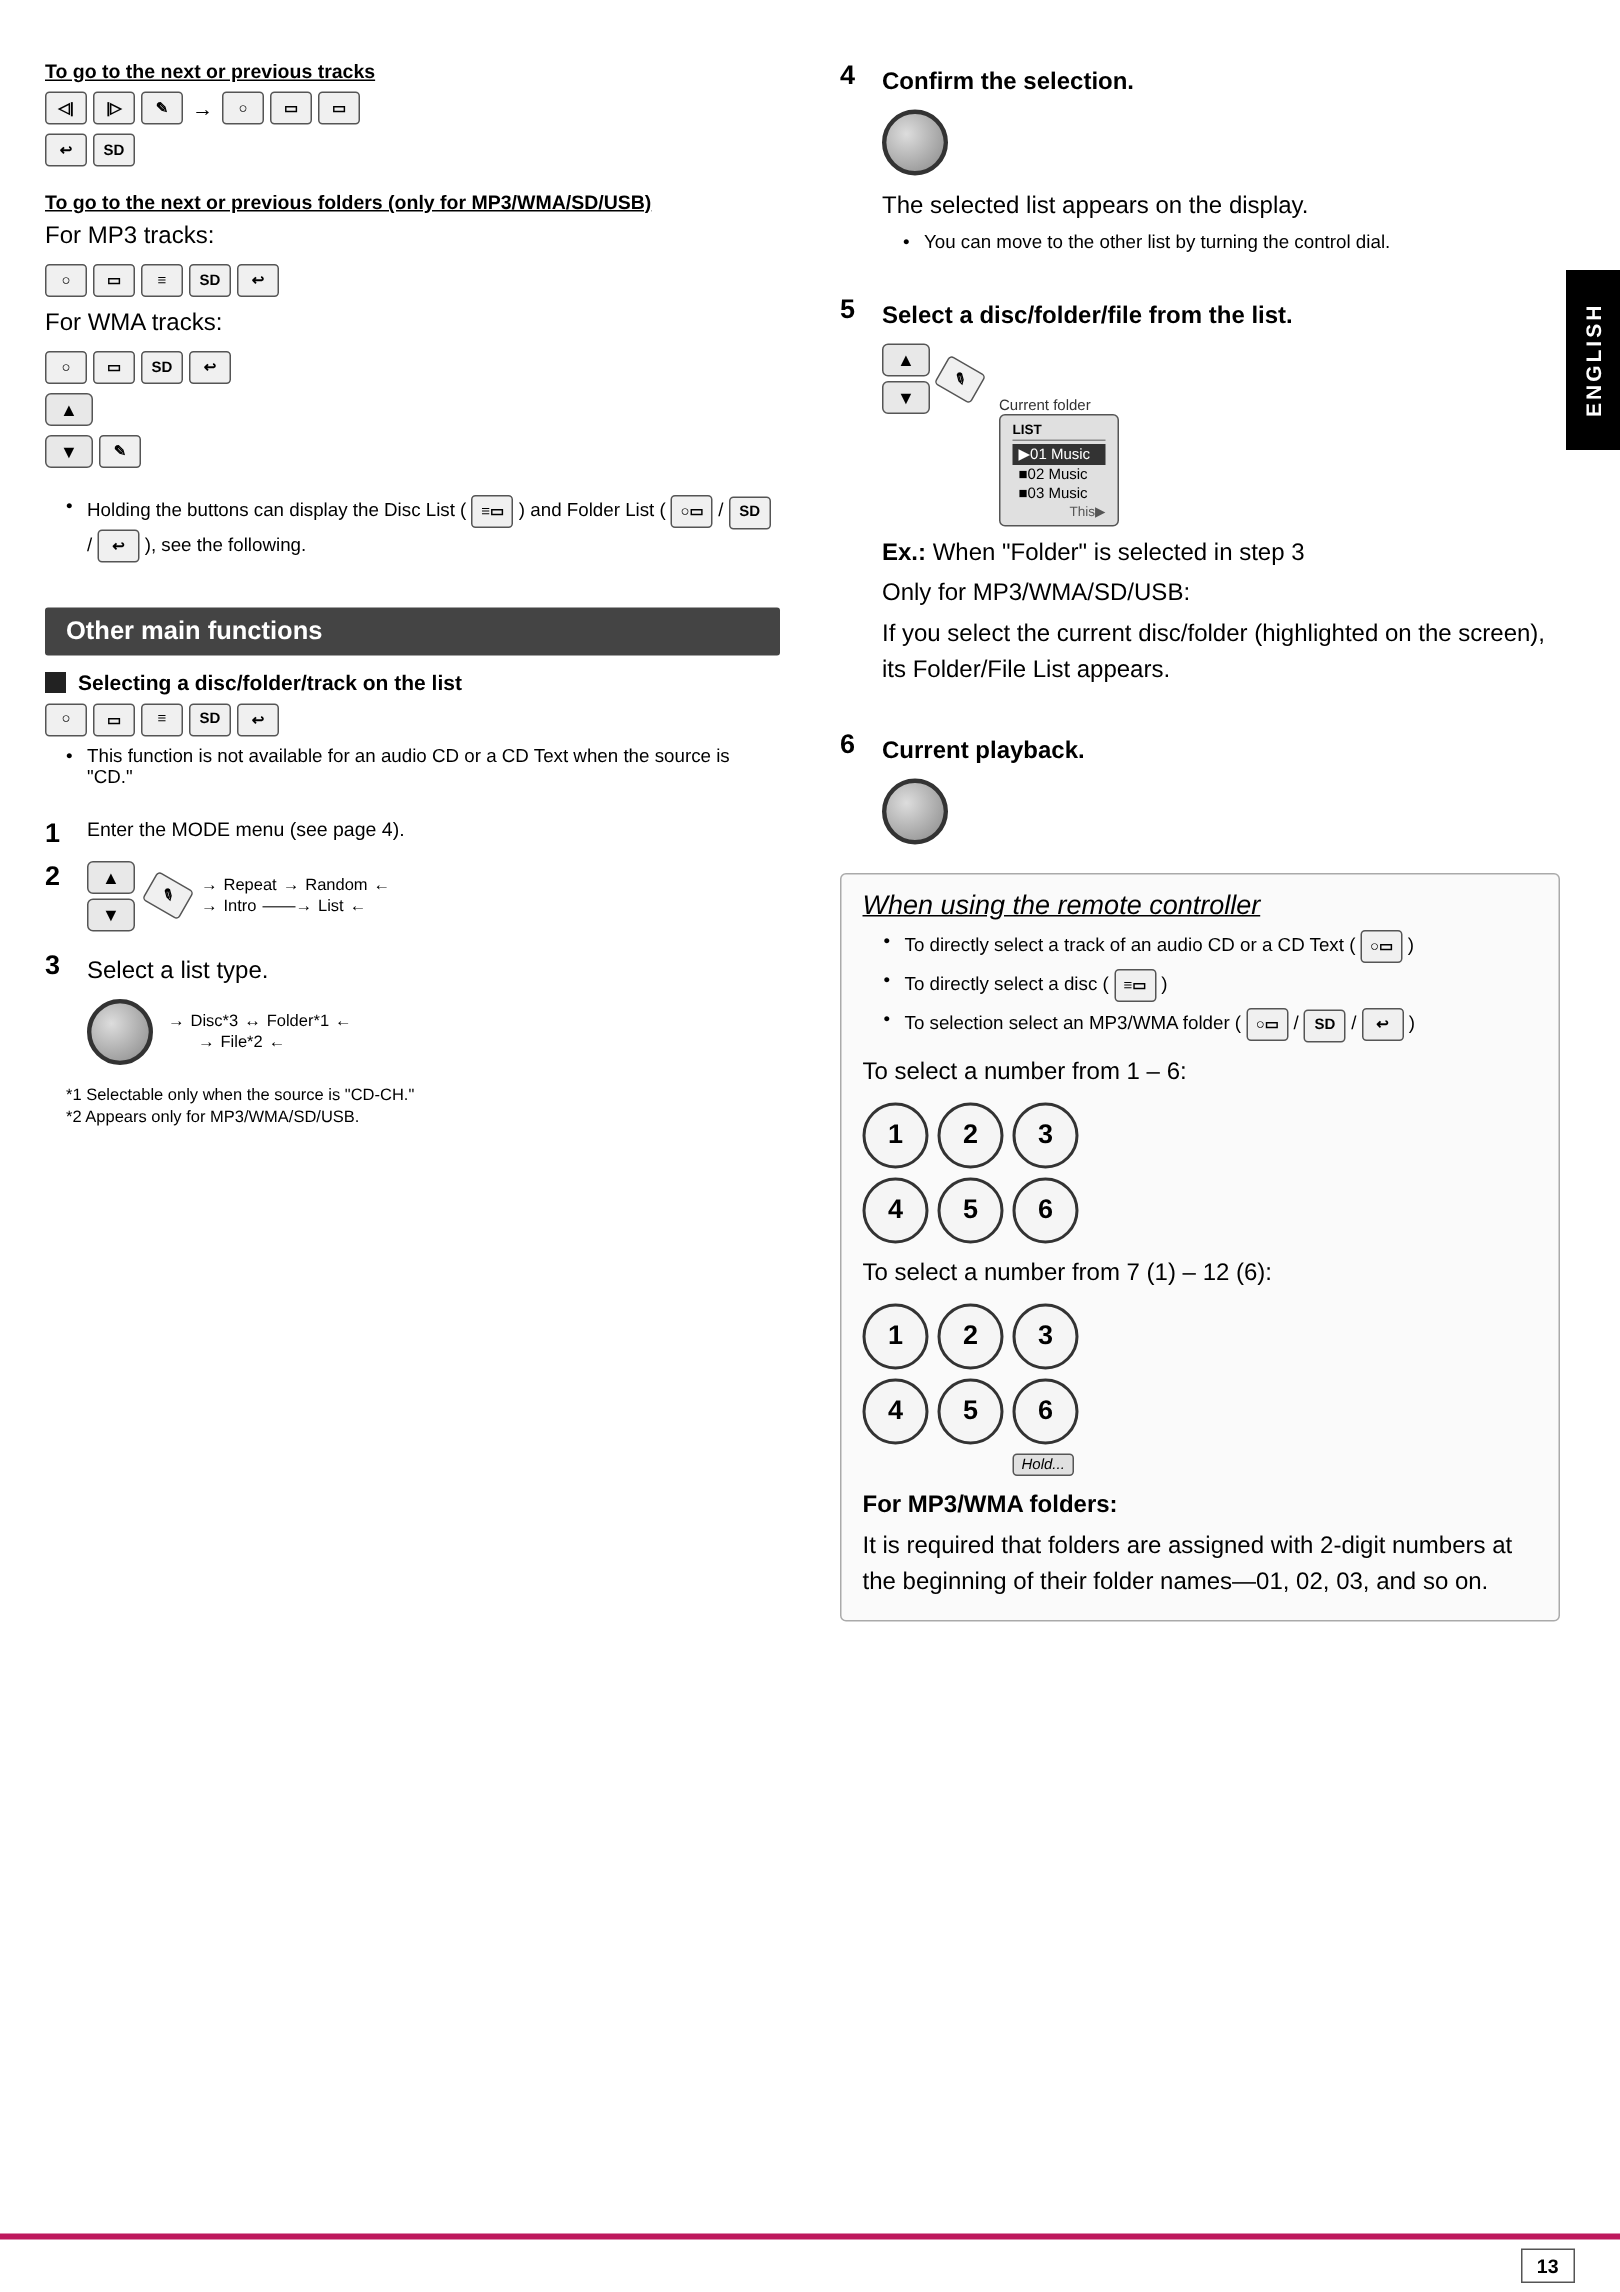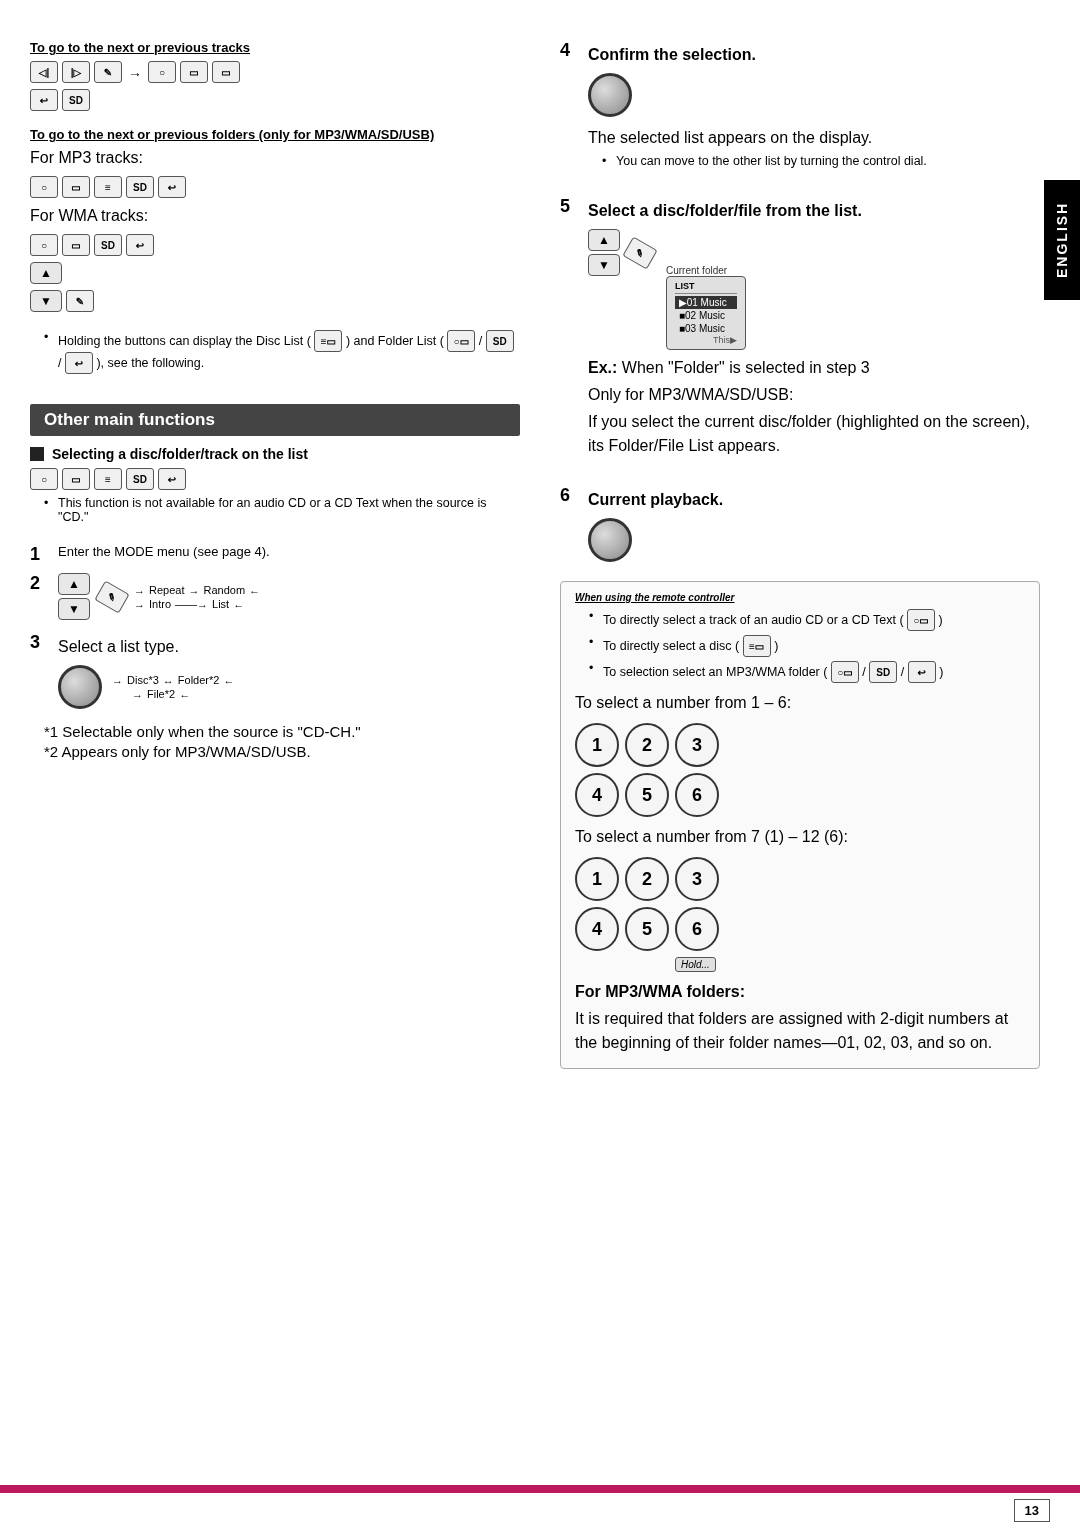--- a/index.html
+++ b/index.html
@@ -78,23 +78,23 @@
       background: #222;
       flex-shrink: 0;
     }
     .bold-heading {
       font-weight: bold;
       font-size: 13px;
       text-decoration: underline;
       margin-bottom: 4px;
     }
     .bold-italic-heading {
-      font-weight: bold;
+      font-weight: normal;
       font-style: italic;
-      font-size: 10px;
+      font-size: 18px;
       text-decoration: underline;
       margin-bottom: 6px;
     }
     .step-inline {
       display: flex;
       align-items: flex-start;
       gap: 10px;
       margin: 8px 0;
     }
     .step-num {
@@ -112,21 +112,21 @@
       content: "•";
       position: absolute;
       left: 0;
     }
     p {
       font-size: 16px;
       margin: 3px 0;
       line-height: 1.5;
     }
     .footnote {
-      font-size: 15px;
+      font-size: 11px;
       margin: 3px 0 3px 14px;
     }
     
     .btn-row {
       display: flex;
       align-items: center;
       gap: 4px;
       margin: 6px 0;
       flex-wrap: wrap;
     }
@@ -168,21 +168,21 @@
       grid-template-columns: repeat(3, 44px);
       gap: 6px;
       margin: 8px 0;
     }
     .bottom-bar {
       position: absolute;
       bottom: 0;
       left: 0;
       right: 0;
       background: #fff;
-      border-top: 8px solid #be185d;
+      border-top: 4px solid #be185d;
       display: flex;
       justify-content: flex-end;
       align-items: center;
       padding: 6px 30px;
     }
     .page-num-box {
       border: 1.5px solid #555;
       padding: 3px 10px;
       font-size: 13px;
       font-weight: bold;
@@ -371,21 +371,21 @@
         </div>
       </div>
 
       <div class="step-inline">
         <span class="step-num">3</span>
         <div>
           <p>Select a list type.</p>
           <div style="display:flex;align-items:center;gap:10px;margin:6px 0">
             <div class="knob"></div>
             <div>
-              <div class="flow-line">→ <span>Disc*3</span> ↔ <span>Folder*2</span> ←</div>
+              <div class="flow-line">→ <span>Disc*3</span> ↔ <span>Folder*1</span> ←</div>
               <div class="flow-line" style="margin-left:20px">→ <span>File*2</span> ←</div>
             </div>
           </div>
         </div>
       </div>
 
       <div class="footnote">*1  Selectable only when the source is "CD-CH."</div>
       <div class="footnote">*2  Appears only for MP3/WMA/SD/USB.</div>
 
     </div>

